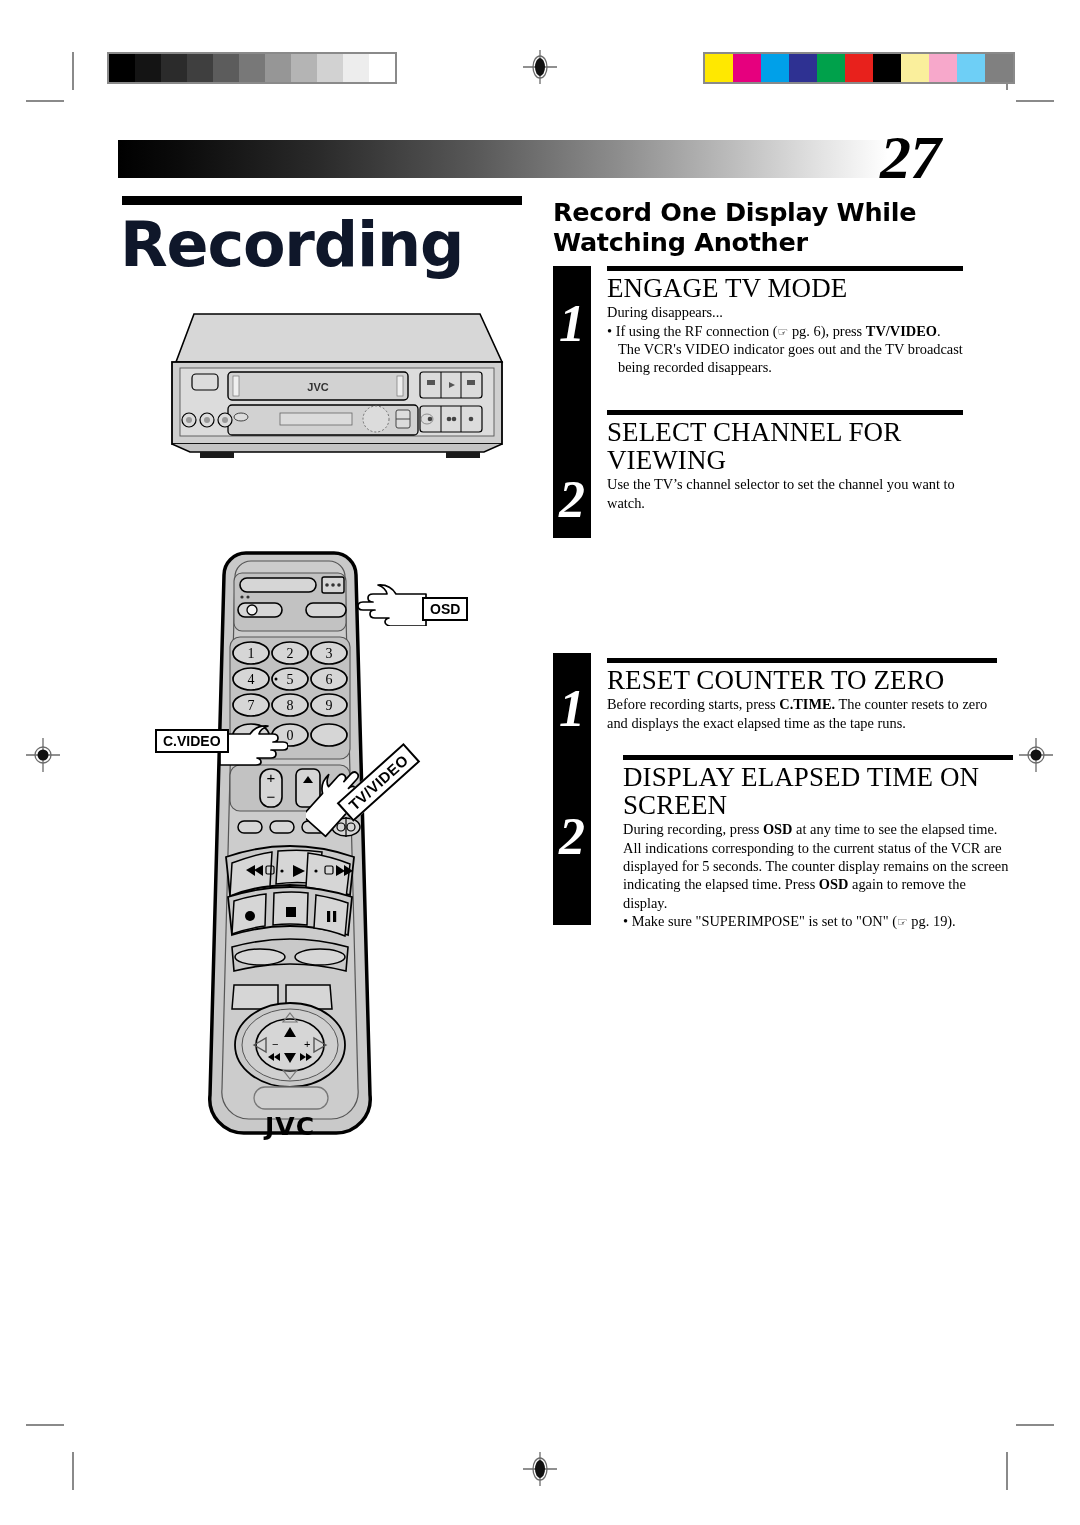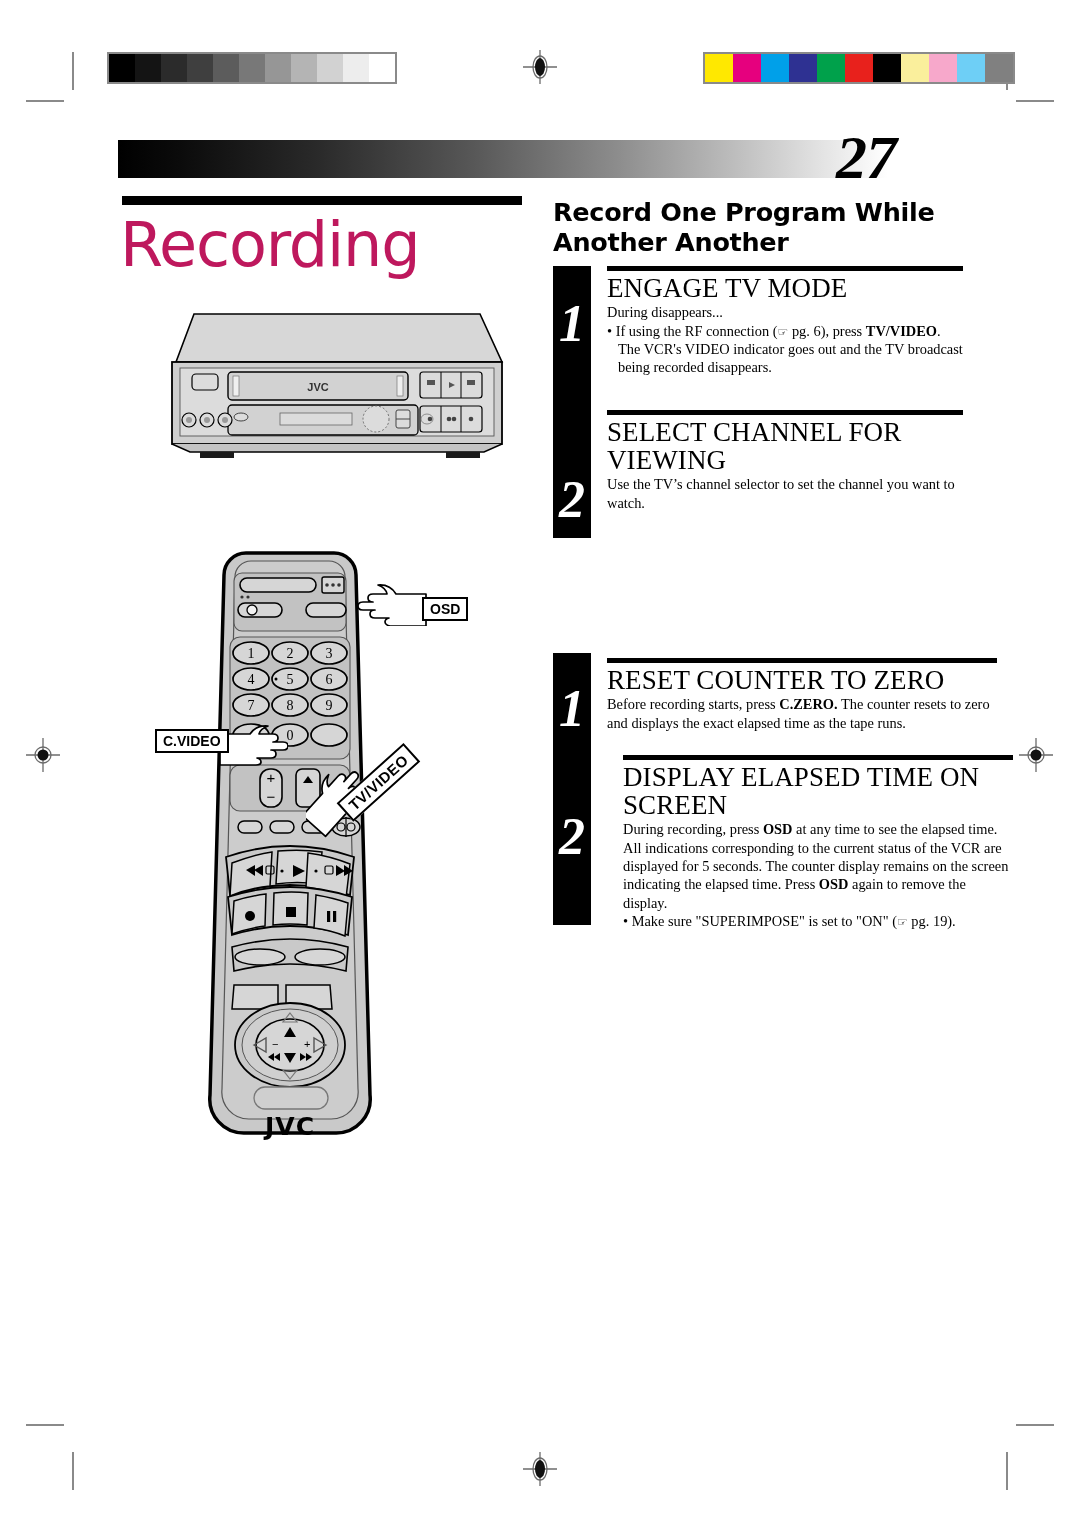--- a/index.html
+++ b/index.html
@@ -30,44 +30,44 @@
   
   #gradient-bar {
     position: absolute;
     left: 118px; top: 140px;
     width: 770px; height: 38px;
     background: linear-gradient(to right, #000000 0%, #0b0b0b 8%, #2a2a2a 26%,
                 #575757 46%, #8d8d8d 65%, #bdbdbd 80%, #e2e2e2 91%, #ffffff 100%);
   }
   #page-number {
     position: absolute;
-    left: 836px; top: 122px;
+    left: 880px; top: 122px;
     width: 120px;
     font-family: "Liberation Serif", serif;
     font-style: italic;
     font-size: 62px;
     font-weight: 700;
     color: #000;
     letter-spacing: -1px;
   }
 
   
   #chapter-rule {
     position: absolute;
     left: 122px; top: 196px;
     width: 400px; height: 9px;
     background: #000;
   }
   #chapter-title {
     position: absolute;
     left: 120px; top: 208px;
     font-size: 62px;
-    font-weight: 400;
+    font-weight: 700;
     letter-spacing: -1.2px;
-    color: #be185d;
+    color: #0f172a;
     font-family: "DejaVu Sans", sans-serif;
   }
 
   
   .section-head {
     position: absolute;
     font-family: "DejaVu Sans", sans-serif;
     font-weight: 700;
     font-size: 25.5px;
     line-height: 1.16;
@@ -382,21 +382,21 @@
     <g transform="rotate(-48 37 37)">
       <path d="M2,14 h30 q6,-9 18,-8 q-8,3 -9,8 h14 q5,0 5,4 t-5,4 h10 q5,0 5,4 t-5,4 h-12 q5,0 5,4 t-5,4 h-14 q4,1 4,4 t-5,3 h-36 z" fill="#ffffff" stroke="#000" stroke-width="1.7" stroke-linejoin="round"></path>
     </g>
   </svg>
 
   <div class="callout-box" style="left:422px; top:597px;">OSD</div>
   <div class="callout-box" style="left:155px; top:729px;">C.VIDEO</div>
   <div class="callout-box" id="callout-tvvideo" style="left:345px; top:800px;">TV/VIDEO</div>
 
   <div class="section-head" style="left:553px; top:198px; width:410px;">
-    <span>Record One Program While Another Another</span>
+    <span>Record One Display While Watching Another</span>
   </div>
 
   <div class="steps-block" style="left:553px; top:266px; width:410px;">
     <div class="numbar" style="height:272px;">
       <div class="num" style="top:32px;">1</div>
       <div class="num" style="top:208px;">2</div>
     </div>
 
     <div class="step" style="top:0px; width:356px;">
       <div class="rule"></div>
@@ -420,21 +420,21 @@
   <div class="steps-block" style="left:553px; top:653px; width:410px;">
     <div class="numbar" style="height:272px;">
       <div class="num" style="top:30px;">1</div>
       <div class="num" style="top:158px;">2</div>
     </div>
 
     <div class="step" style="top:5px; width:390px;">
       <div class="rule"></div>
       <h3>RESET COUNTER TO ZERO</h3>
       <div class="body">
-        <p>Before recording starts, press <b>C.ZERO.</b> The counter resets to zero and displays the exact elapsed time as the tape runs.</p>
+        <p>Before recording starts, press <b>C.TIME.</b> The counter resets to zero and displays the exact elapsed time as the tape runs.</p>
       </div>
     </div>
 
     <div class="step" style="top:102px; width:390px;margin-left:16px;">
       <div class="rule"></div>
       <h3>DISPLAY ELAPSED TIME ON SCREEN</h3>
       <div class="body">
         <p>During recording, press <b>OSD</b> at any time to see the elapsed time. All indications corresponding to the current status of the VCR are displayed for 5 seconds. The counter display remains on the screen indicating the elapsed time. Press <b>OSD</b> again to remove the display.</p>
         <p class="bullet">• Make sure "SUPERIMPOSE" is set to "ON" (<span class="hand-ptr">☞</span> pg.&nbsp;19).</p>
       </div>

